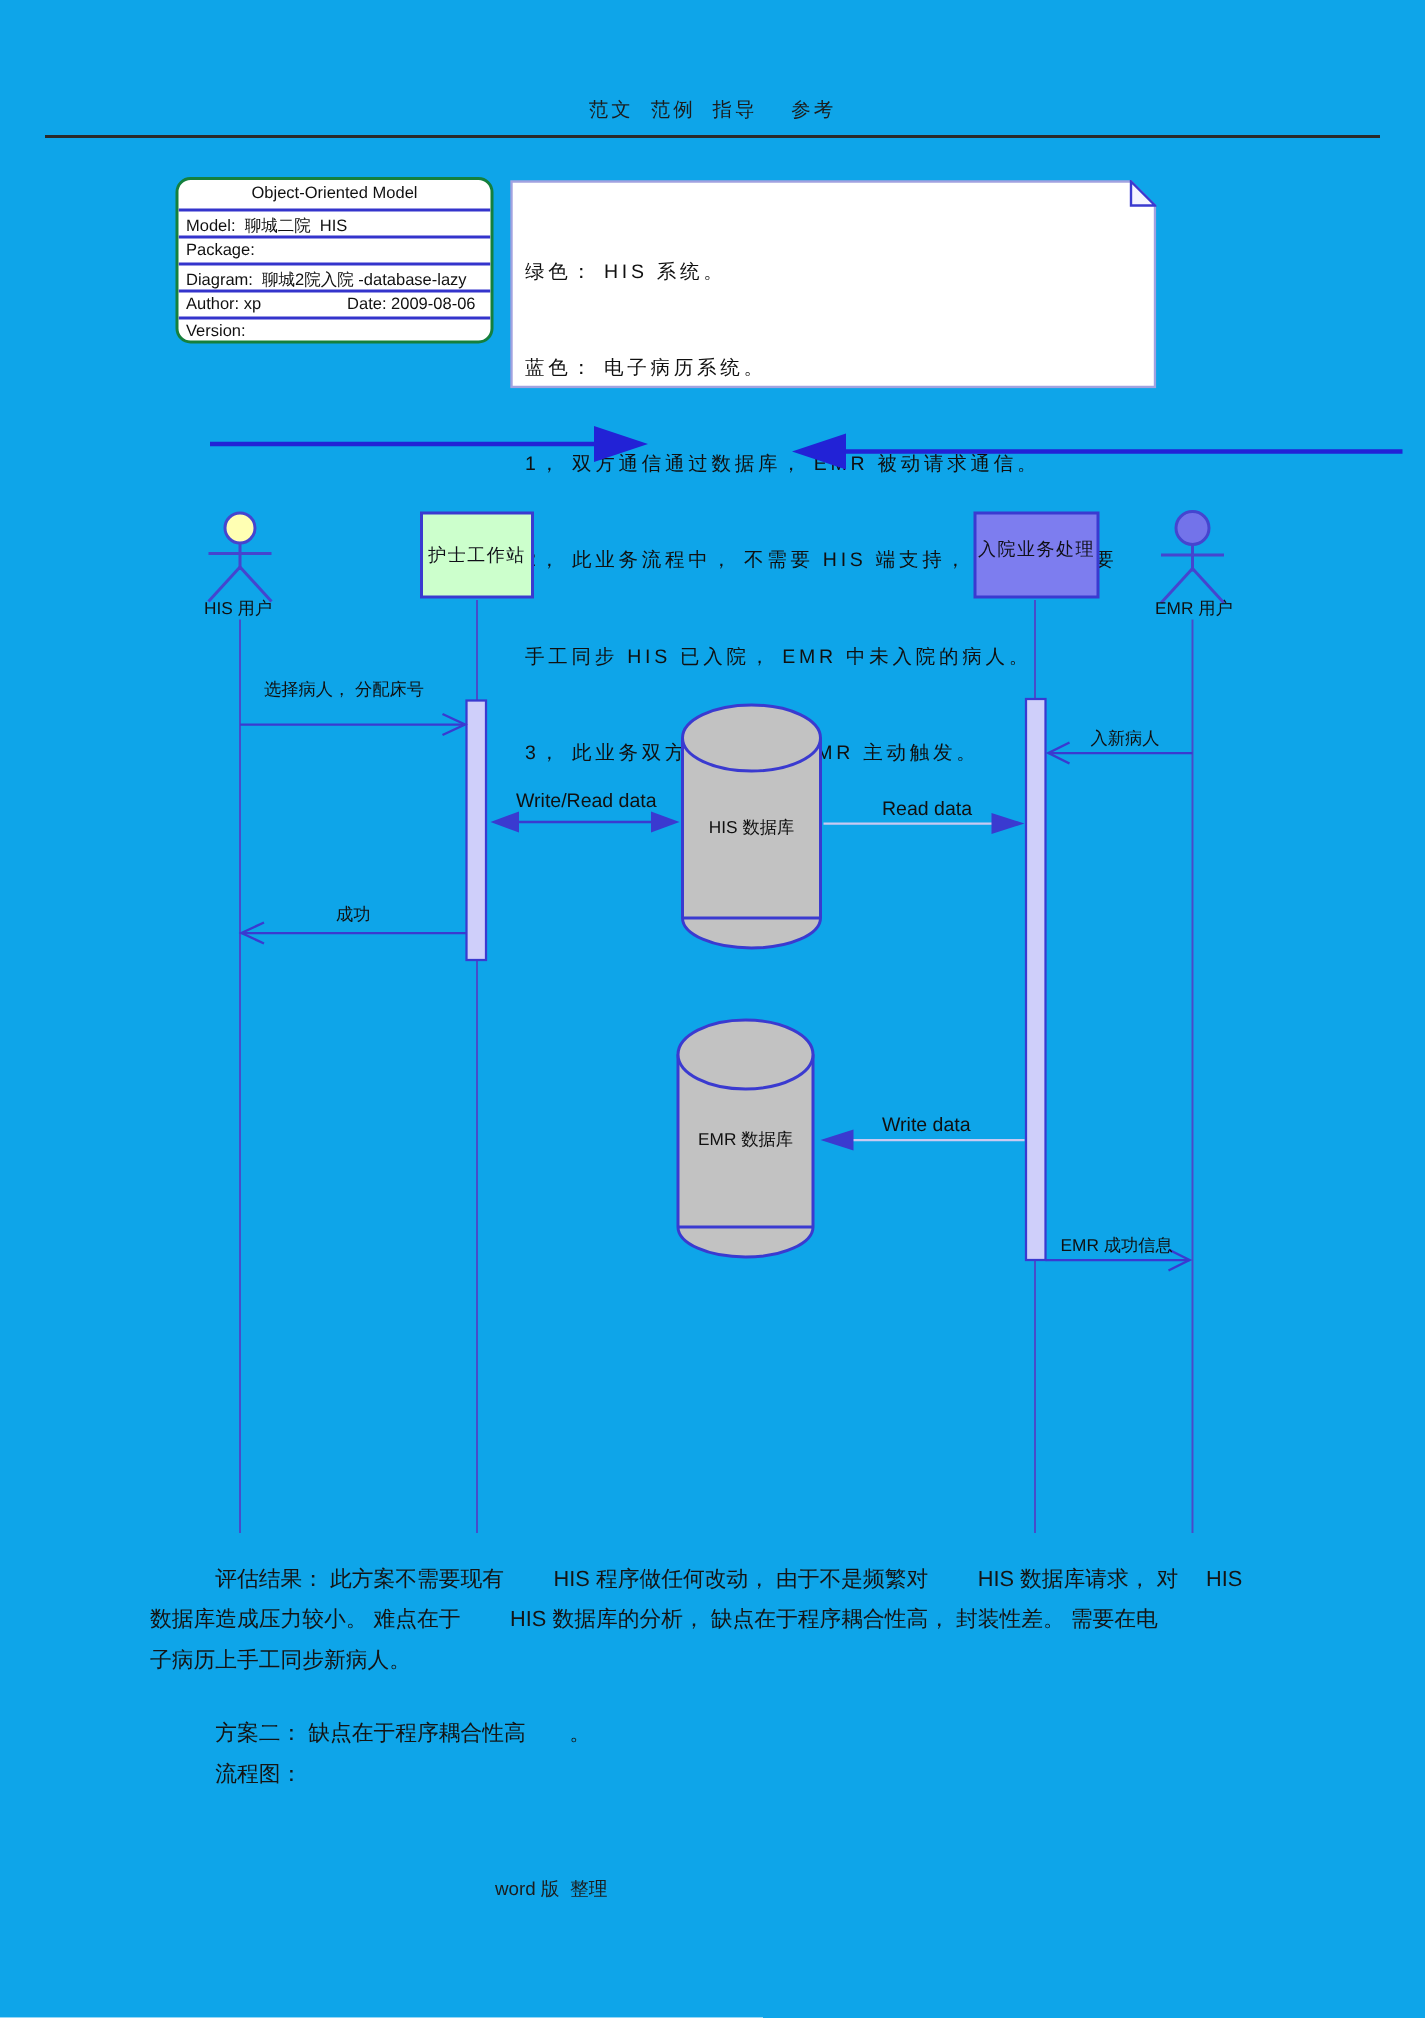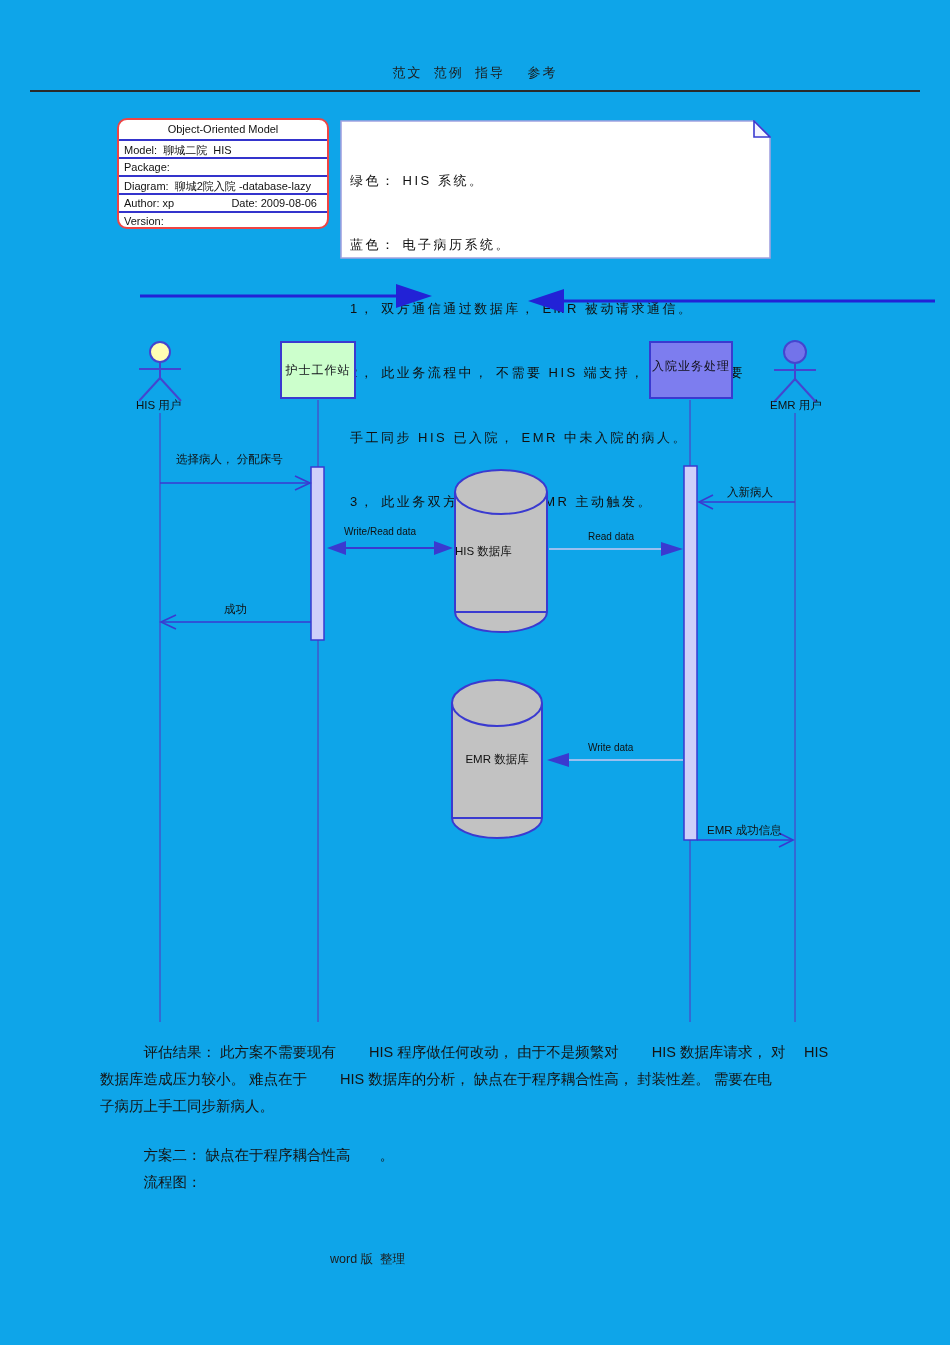--- a/index.html
+++ b/index.html
@@ -12,21 +12,21 @@
   
   #header-nav {
     top:64px; left:0; width:950px; text-align:center;
     font-size:13px; letter-spacing:2px; white-space:pre; color:#1c1c1c;
   }
   #header-rule { top:90px; left:30px; width:890px; border-top:2px solid #2a2a2a; }
 
   
   #model-box {
     top:118px; left:117px; width:208px; height:107px;
-    border:2px solid #ef4444; border-radius:10px; background:#ffffff;
+    border:2px solid #15803d; border-radius:10px; background:#ffffff;
     font-size:11px; color:#111; overflow:hidden;
   }
   .mrow { box-sizing:border-box; padding:2px 5px 0 5px; height:18px; border-top:2px solid #3434cc; white-space:pre; }
   .mrow.title { border-top:none; text-align:center; height:19px; padding-top:3px; }
   .mrow.split { display:flex; justify-content:space-between; padding-right:10px; }
 
   
   #note { top:120px; left:340px; width:431px; height:139px; }
   #note-text {
     position:absolute; top:7px; left:10px; width:400px;
@@ -34,21 +34,21 @@
   }
 
   
   #diagram-canvas { top:0; left:0; }
 
   .obj-label {
     display:flex; align-items:center; justify-content:center; text-align:center;
     font-size:12px; color:#101018; letter-spacing:1px;font-family:Liberation Mono, monospace;
   }
   .small-label { font-size:11.5px; white-space:pre; color:#101010; }
-  .msg-label { font-size:10px; white-space:pre; color:#101010; }
+  .msg-label { font-size:13px; white-space:pre; color:#101010; }
 
   
   .para { left:100px; width:790px; font-size:14.5px; white-space:pre; color:#141414; }
 
   #footer-note { top:1251px; left:330px; font-size:12.5px; white-space:pre; color:#1c1c1c; }
 </style>
 </head>
 <body>
 
 <div id="page">
@@ -171,21 +171,21 @@
       <polyline points="779,833 793,840 779,847" fill="none" stroke="#3a3ad0" stroke-width="1.6"></polyline>
     </g>
   </svg>
 
   <div class="abs small-label" style="top:398px; left:136px;">HIS 用户</div>
   <div class="abs small-label" style="top:398px; left:770px;">EMR 用户</div>
 
   <div class="abs obj-label" style="top:342px; left:281px; width:74px; height:56px;">护士工作站</div>
   <div class="abs obj-label" style="top:342px; left:650px; width:82px; height:48px;">入院业务处理</div>
 
-  <div class="abs small-label" style="top:544px; left:455px; width:92px; ">HIS 数据库</div>
+  <div class="abs small-label" style="top:544px; left:455px; width:92px; text-align:center;">HIS 数据库</div>
   <div class="abs small-label" style="top:752px; left:452px; width:90px; text-align:center;">EMR 数据库</div>
 
   <div class="abs msg-label" style="top:452px; left:176px; font-size:11.5px;">选择病人， 分配床号</div>
   <div class="abs msg-label" style="top:526px; left:344px;">Write/Read data</div>
   <div class="abs msg-label" style="top:531px; left:588px;">Read data</div>
   <div class="abs msg-label" style="top:485px; left:727px; font-size:11.5px;">入新病人</div>
   <div class="abs msg-label" style="top:602px; left:224px; font-size:11.5px;">成功</div>
   <div class="abs msg-label" style="top:742px; left:588px;">Write data</div>
   <div class="abs msg-label" style="top:823px; left:707px; font-size:11.5px;">EMR 成功信息</div>
 

